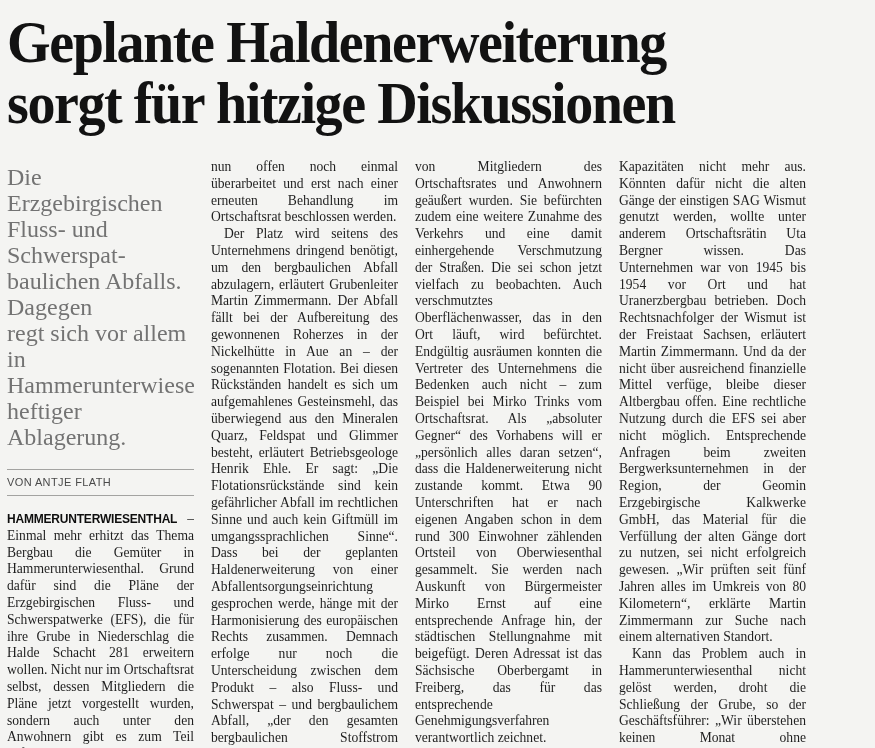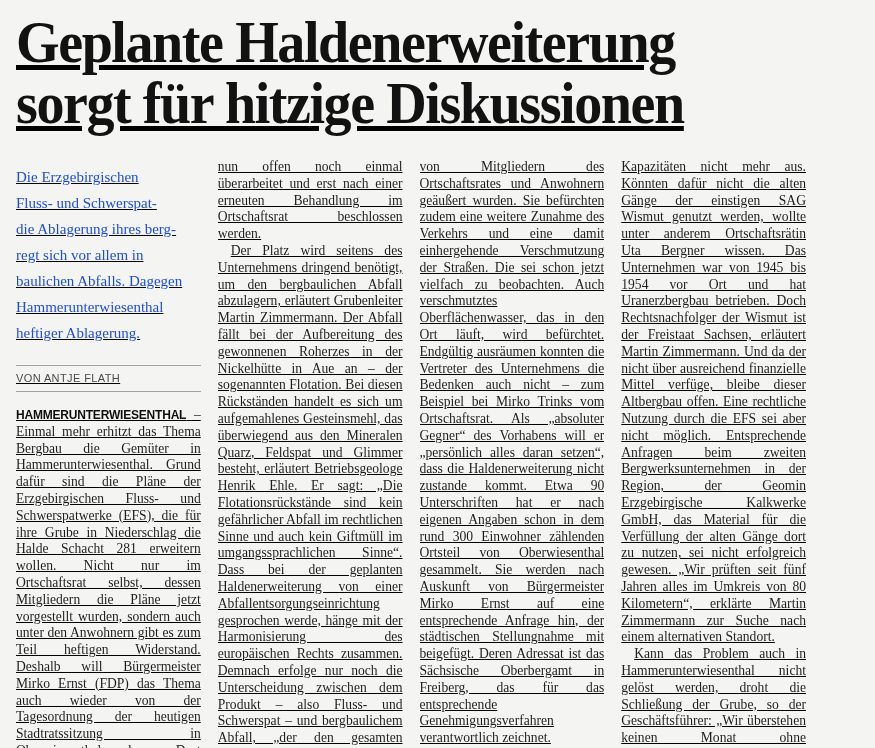--- a/index.html
+++ b/index.html
@@ -2,21 +2,21 @@
 <html lang="de"><head>
 <meta charset="utf-8">
 <style>
   * { margin: 0; padding: 0; box-sizing: border-box; }
   html, body {
     width: 875px; height: 748px;
     background: #f4f4f2;
     overflow: hidden;
     font-family: "Liberation Serif", serif;
   }
-  .page { width: 812px; height: 748px; padding: 8px 5px 0 15px; overflow: hidden; text-decoration: underline; }
+  .page { width: 812px; height: 748px; padding: 8px 5px 0 6px; overflow: hidden; }
 
   
   .headline {
     font-family: "Liberation Serif", serif;
     font-weight: 700;
     color: #121212;
     font-size: 59px;
     line-height: 61px;
     letter-spacing: -1.5px;
     transform: scaleX(0.95);
@@ -31,23 +31,23 @@
     gap: 17px;
     margin-top: 21px;
     padding: 0 1px;
     height: 600px;
     overflow: hidden;
   }
   .col { flex: 1 1 0; min-width: 0; overflow: hidden; }
 
   
   .lead {
-    font-size: 15px;
+    font-size: 24px;
     line-height: 26px;
-    color: #1d4ed8;
+    color: #737373;
     margin-top: 9px;
   }
 
   
   .byline {
     margin-top: 19px;
     border-top: 1px solid #a3a3a1;
     border-bottom: 1px solid #a3a3a1;
     padding: 6px 0 7px 0;
     font-family: "Liberation Sans", sans-serif;
@@ -85,23 +85,22 @@
     <div>Geplante Haldenerweiterung</div>
     <div>sorgt für hitzige Diskussionen</div>
   </div>
 
   <div class="columns">
 
     <div class="col">
       <div class="lead">
         <div>Die Erzgebirgischen</div>
         <div>Fluss- und Schwerspat-</div>
-        <div>die Ablagerung ihres berg-</div>
+        <div>baulichen Abfalls. Dagegen</div>
         <div>regt sich vor allem in</div>
-        <div>baulichen Abfalls. Dagegen</div>
         <div>Hammerunterwiesenthal</div>
         <div>heftiger Ablagerung.</div>
       </div>
       <div class="byline">VON ANTJE FLATH</div>
       <div class="body-text col1-body">
         <p><span class="lead-in">HAMMERUNTERWIESENTHAL</span><span> – Einmal mehr erhitzt das Thema Bergbau die Gemüter in Hammerunterwiesenthal. Grund dafür sind die Pläne der Erzgebirgischen Fluss- und Schwerspatwerke (EFS), die für ihre Grube in Niederschlag die Halde Schacht 281 erweitern wollen. Nicht nur im Ortschaftsrat selbst, dessen Mitgliedern die Pläne jetzt vorgestellt wurden, sondern auch unter den Anwohnern gibt es zum Teil heftigen Widerstand. Deshalb will Bürgermeister Mirko Ernst (FDP) das Thema auch wieder von der Tagesordnung der heutigen Stadtratssitzung in Oberwiesenthal nehmen. Dort sollte die Stellungnahme der Stadt zu dem Vorhaben verabschiedet werden. Diese soll</span></p>
       </div>
     </div>
 
     <div class="col">

